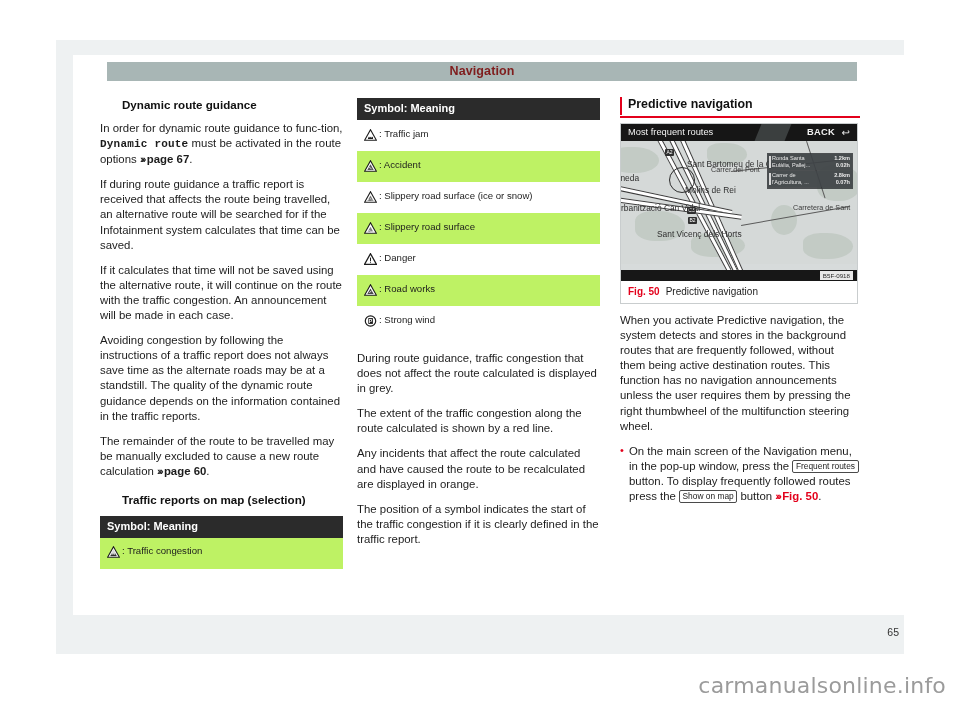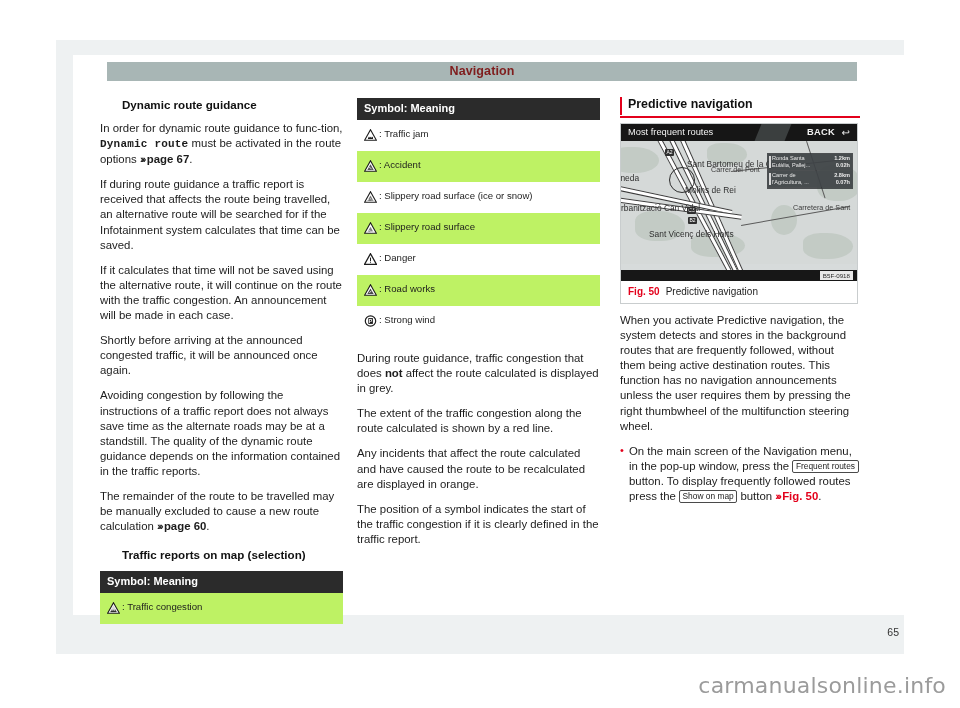--- a/index.html
+++ b/index.html
@@ -88,21 +88,21 @@
     padding-left: 22px;
   }
   h3.sub-head.spaced-top { margin-top: 14px; }
 
   .mono-term {
     font-family: "Liberation Mono", monospace;
     font-weight: bold;
     font-size: 11px;
     letter-spacing: .2px;
   }
-  b.inline-bold { font-weight: bold; }
+  b.inline-bold { font-weight: normal; }
 
   .ref-link {
     font-weight: bold;
     color: #1c1c1c;
     white-space: nowrap;
   }
   .ref-link .chev {
     color: #1c1c1c;
     font-weight: bold;
     letter-spacing: -2.2px;
@@ -385,21 +385,20 @@
   </div>
 
   <div class="column" id="col-left">
 
     <h3 class="sub-head">Dynamic route guidance</h3>
 
     <p class="body-text"><span>In order for dynamic route guidance to func-tion, </span><span class="mono-term">Dynamic route</span><span> must be activated in the route options </span><span class="ref-link"><span class="chev">›››</span><span>page 67</span></span><span>.</span></p>
 
     <p class="body-text">If during route guidance a traffic report is received that affects the route being travelled, an alternative route will be searched for if the Infotainment system calculates that time can be saved.</p>
     <p class="body-text">If it calculates that time will not be saved using the alternative route, it will continue on the route with the traffic congestion. An announcement will be made in each case.</p>
-    <p class="body-text">Shortly before arriving at the announced congested traffic, it will be announced once again.</p>
     <p class="body-text">Avoiding congestion by following the instructions of a traffic report does not always save time as the alternate roads may be at a standstill. The quality of the dynamic route guidance depends on the information contained in the traffic reports.</p>
 
     <p class="body-text"><span>The remainder of the route to be travelled may be manually excluded to cause a new route calculation </span><span class="ref-link"><span class="chev">›››</span><span>page 60</span></span><span>.</span></p>
 
     <h3 class="sub-head spaced-top">Traffic reports on map (selection)</h3>
 
     <table class="sym-table">
       <tbody>
         <tr class="thead-row">
           <td>Symbol: Meaning</td>
@@ -556,21 +555,21 @@
 
         <div id="route-circle"></div>
 
         <div class="shield" style="left:44px; top:8px;">A2</div>
         <div class="shield" style="left:66px; top:66px;">C3</div>
         <div class="shield" style="left:67px; top:76px;">B2</div>
 
         <div class="map-label" style="left:90px;  top:24px;">Carrer del Pont</div>
         <div class="map-label big" style="left:66px;  top:18px;">Sant Bartomeu de la Quadra</div>
         <div class="map-label big" style="left:64px;  top:44px;">Molins de Rei</div>
-        <div class="map-label big" style="left:28px;  top:88px;">Sant Vicenç dels Horts</div>
+        <div class="map-label big" style="left:36px;  top:88px;">Sant Vicenç dels Horts</div>
         <div class="map-label" style="left:172px; top:62px;">Carretera de Sant</div>
         <div class="map-label big" style="left:-6px;  top:62px;">Urbanització Can Vidal</div>
         <div class="map-label big" style="left:-8px;  top:32px;">Pineda</div>
 
         <div id="route-panel">
           <div class="route-entry">
             <div class="route-line">
               <span>Ronda Santa</span>
               <span class="route-val">1.2km</span>
             </div>

